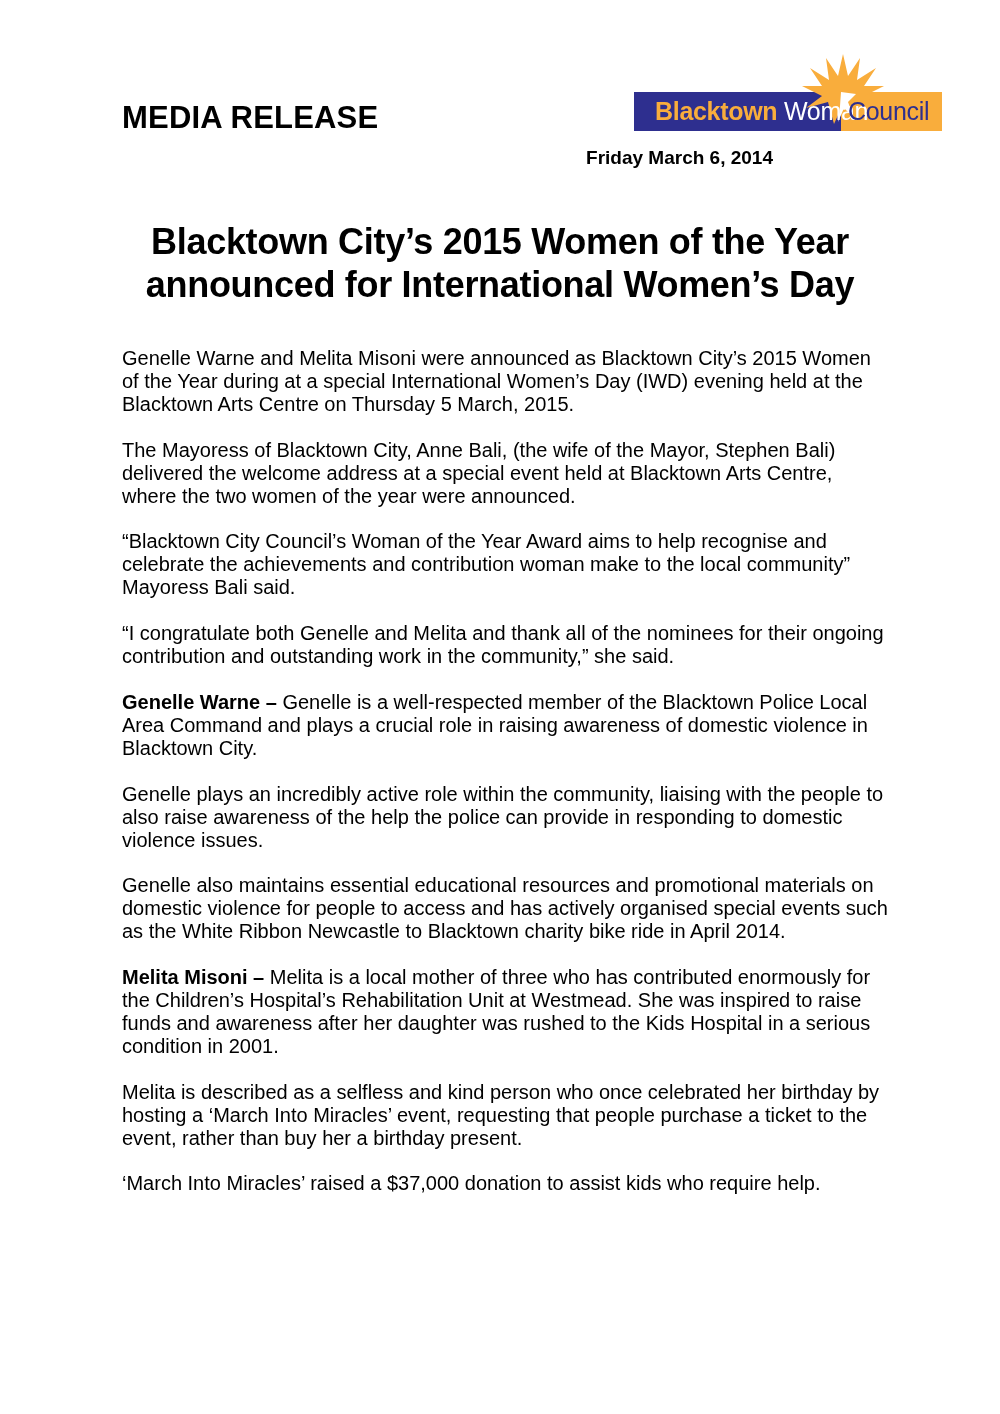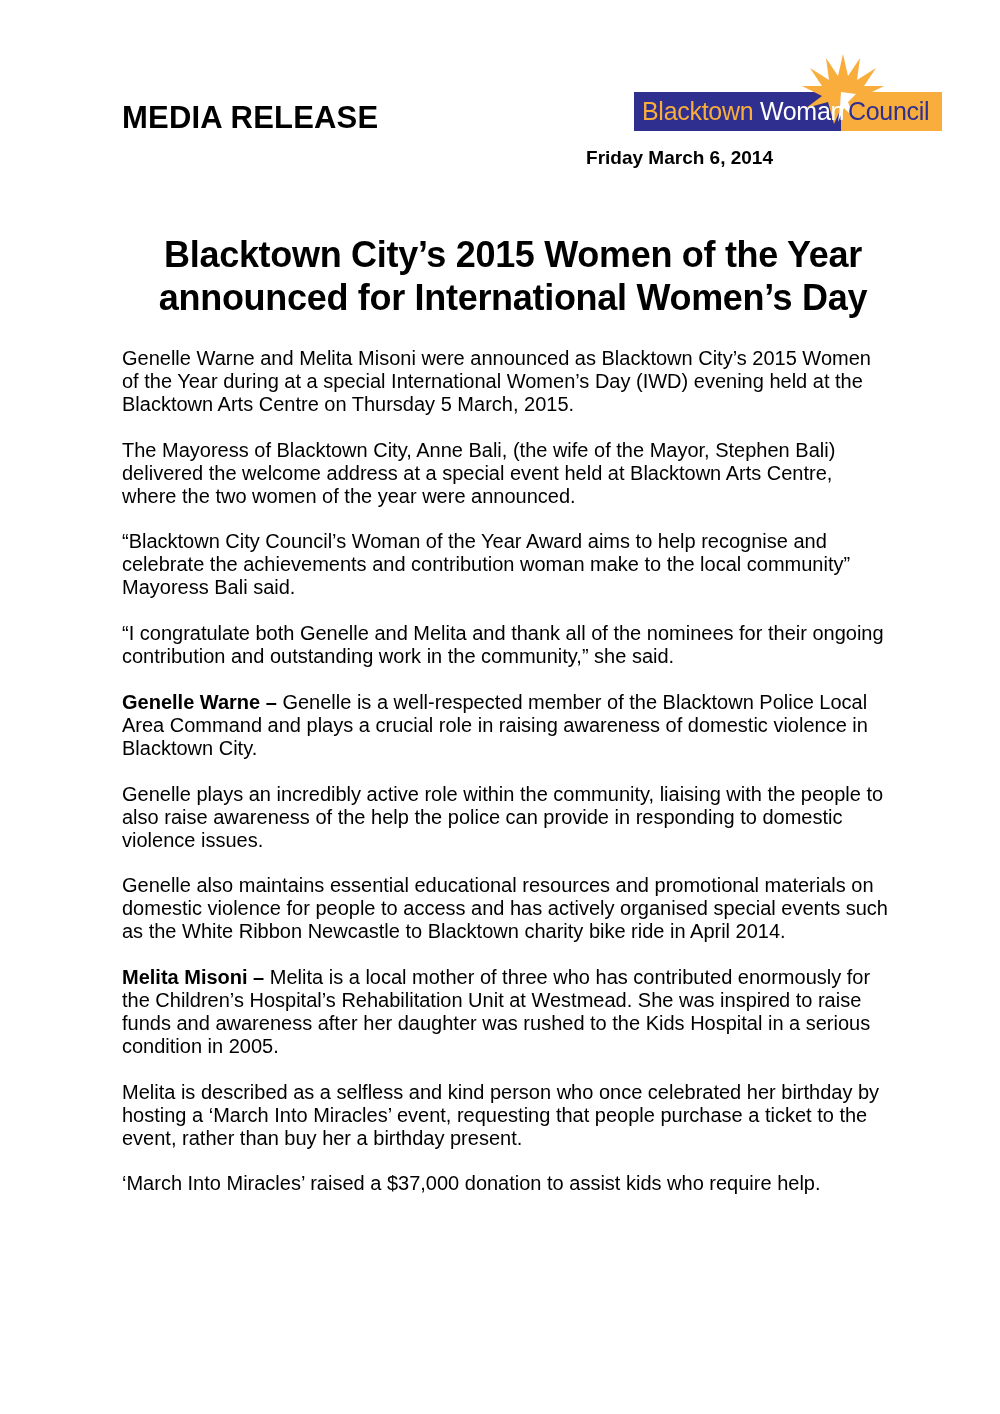--- a/index.html
+++ b/index.html
@@ -8,28 +8,28 @@
   .page { position: absolute; left: 0; top: 0; width: 895px; height: 1414px; }
 
   .media-release { position: absolute; left: 122px; top: 98px; font-size: 31px; font-weight: bold;
                    letter-spacing: 0.2px; margin: 0; line-height: 40px; }
 
   .logo { position: absolute; left: 634px; top: 52px; width: 310px; height: 82px; }
   .logo .bar-blue { position: absolute; left: 0; top: 40px; width: 207px; height: 39px; background: var(--blue); }
   .logo .bar-orange { position: absolute; left: 207px; top: 40px; width: 101px; height: 39px; background: var(--orange); }
   .logo .star { position: absolute; left: 166px; top: 0; width: 86px; height: 80px; }
   .logo .logo-text { position: absolute; left: 8px; top: 44px; font-size: 25px; line-height: 30px; white-space: nowrap; letter-spacing: -0.3px; }
-  .logo .w-blacktown { color: var(--orange); font-weight: normal; }
+  .logo .w-blacktown { color: var(--orange); font-weight: bold; margin-left: 13px; }
   .logo .w-city { color: #ffffff; }
   .logo .w-council { color: var(--blue); position: absolute; left: 206px; top: 0; }
 
   .date { position: absolute; right: 122px; top: 148px; font-size: 19px; font-weight: bold; line-height: 20px; }
 
   .headline { position: absolute; left: 80px; width: 840px; top: 220px; text-align: center;
-              font-size: 36px; font-weight: bold; line-height: 43px; margin: 13px; letter-spacing: -0.3px; }
+              font-size: 36px; font-weight: bold; line-height: 43px; margin: 0; letter-spacing: -0.3px; }
 
   .body { position: absolute; left: 122px; width: 770px; top: 347px; font-size: 20px; line-height: 22.9px; }
   .body p { margin: 0 0 23px 0; }
   .body b { font-weight: bold; }
 </style>
 </head>
 <body>
 
 <div class="page" style="--blue:#2e2f8f; --orange:#f9ad3c;">
 
@@ -57,18 +57,18 @@
   </h2>
 
   <div class="body">
     <p><span>Genelle Warne and Melita Misoni were announced as Blacktown City’s 2015 Women of the Year during at a special International Women’s Day (IWD) evening held at the Blacktown Arts Centre on Thursday 5 March, 2015.</span></p>
     <p><span>The Mayoress of Blacktown City, Anne Bali, (the wife of the Mayor, Stephen Bali) delivered the welcome address at a special event held at Blacktown Arts Centre, where the two women of the year were announced.</span></p>
     <p><span>“Blacktown City Council’s Woman of the Year Award aims to help recognise and celebrate the achievements and contribution woman make to the local community” Mayoress Bali said.</span></p>
     <p><span>“I congratulate both Genelle and Melita and thank all of the nominees for their ongoing contribution and outstanding work in the community,” she said.</span></p>
     <p><b>Genelle Warne –</b><span> Genelle is a well-respected member of the Blacktown Police Local Area Command and plays a crucial role in raising awareness of domestic violence in Blacktown City.</span></p>
     <p><span>Genelle plays an incredibly active role within the community, liaising with the people to also raise awareness of the help the police can provide in responding to domestic violence issues.</span></p>
     <p><span>Genelle also maintains essential educational resources and promotional materials on domestic violence for people to access and has actively organised special events such as the White Ribbon Newcastle to Blacktown charity bike ride in April 2014.</span></p>
-    <p><b>Melita Misoni –</b><span> Melita is a local mother of three who has contributed enormously for the Children’s Hospital’s Rehabilitation Unit at Westmead. She was inspired to raise funds and awareness after her daughter was rushed to the Kids Hospital in a serious condition in 2005.</span></p>
+    <p><b>Melita Misoni –</b><span> Melita is a local mother of three who has contributed enormously for the Children’s Hospital’s Rehabilitation Unit at Westmead. She was inspired to raise funds and awareness after her daughter was rushed to the Kids Hospital in a serious condition in 2001.</span></p>
     <p><span>Melita is described as a selfless and kind person who once celebrated her birthday by hosting a ‘March Into Miracles’ event, requesting that people purchase a ticket to the event, rather than buy her a birthday present.</span></p>
     <p><span>‘March Into Miracles’ raised a $37,000 donation to assist kids who require help.</span></p>
   </div>
 
 </div>
 
 </body></html>

